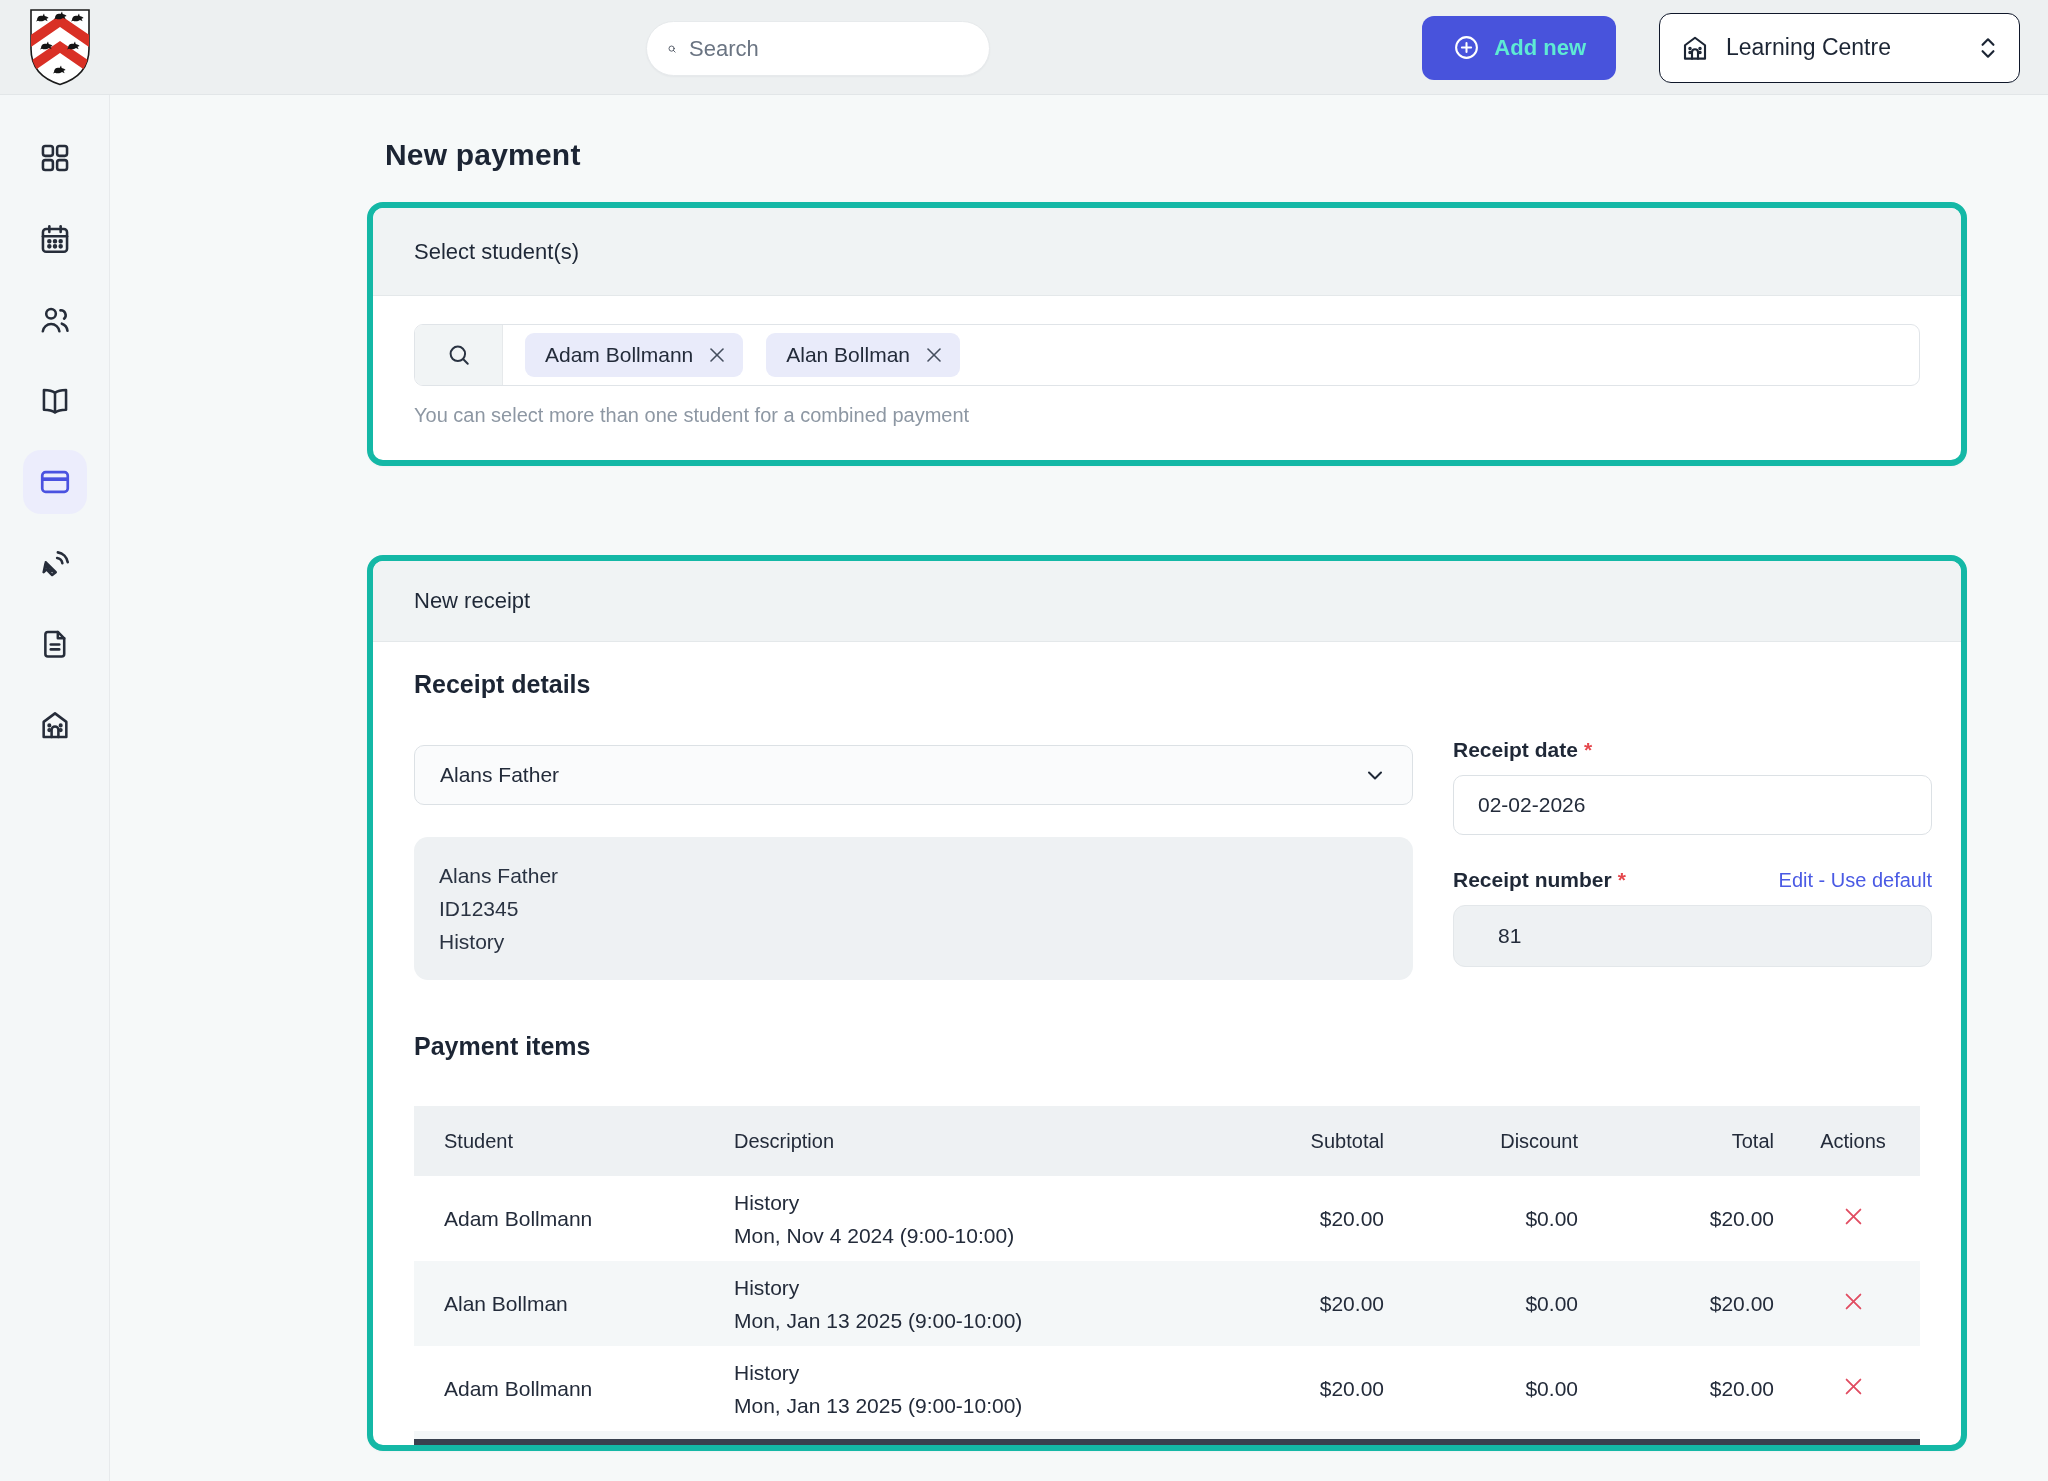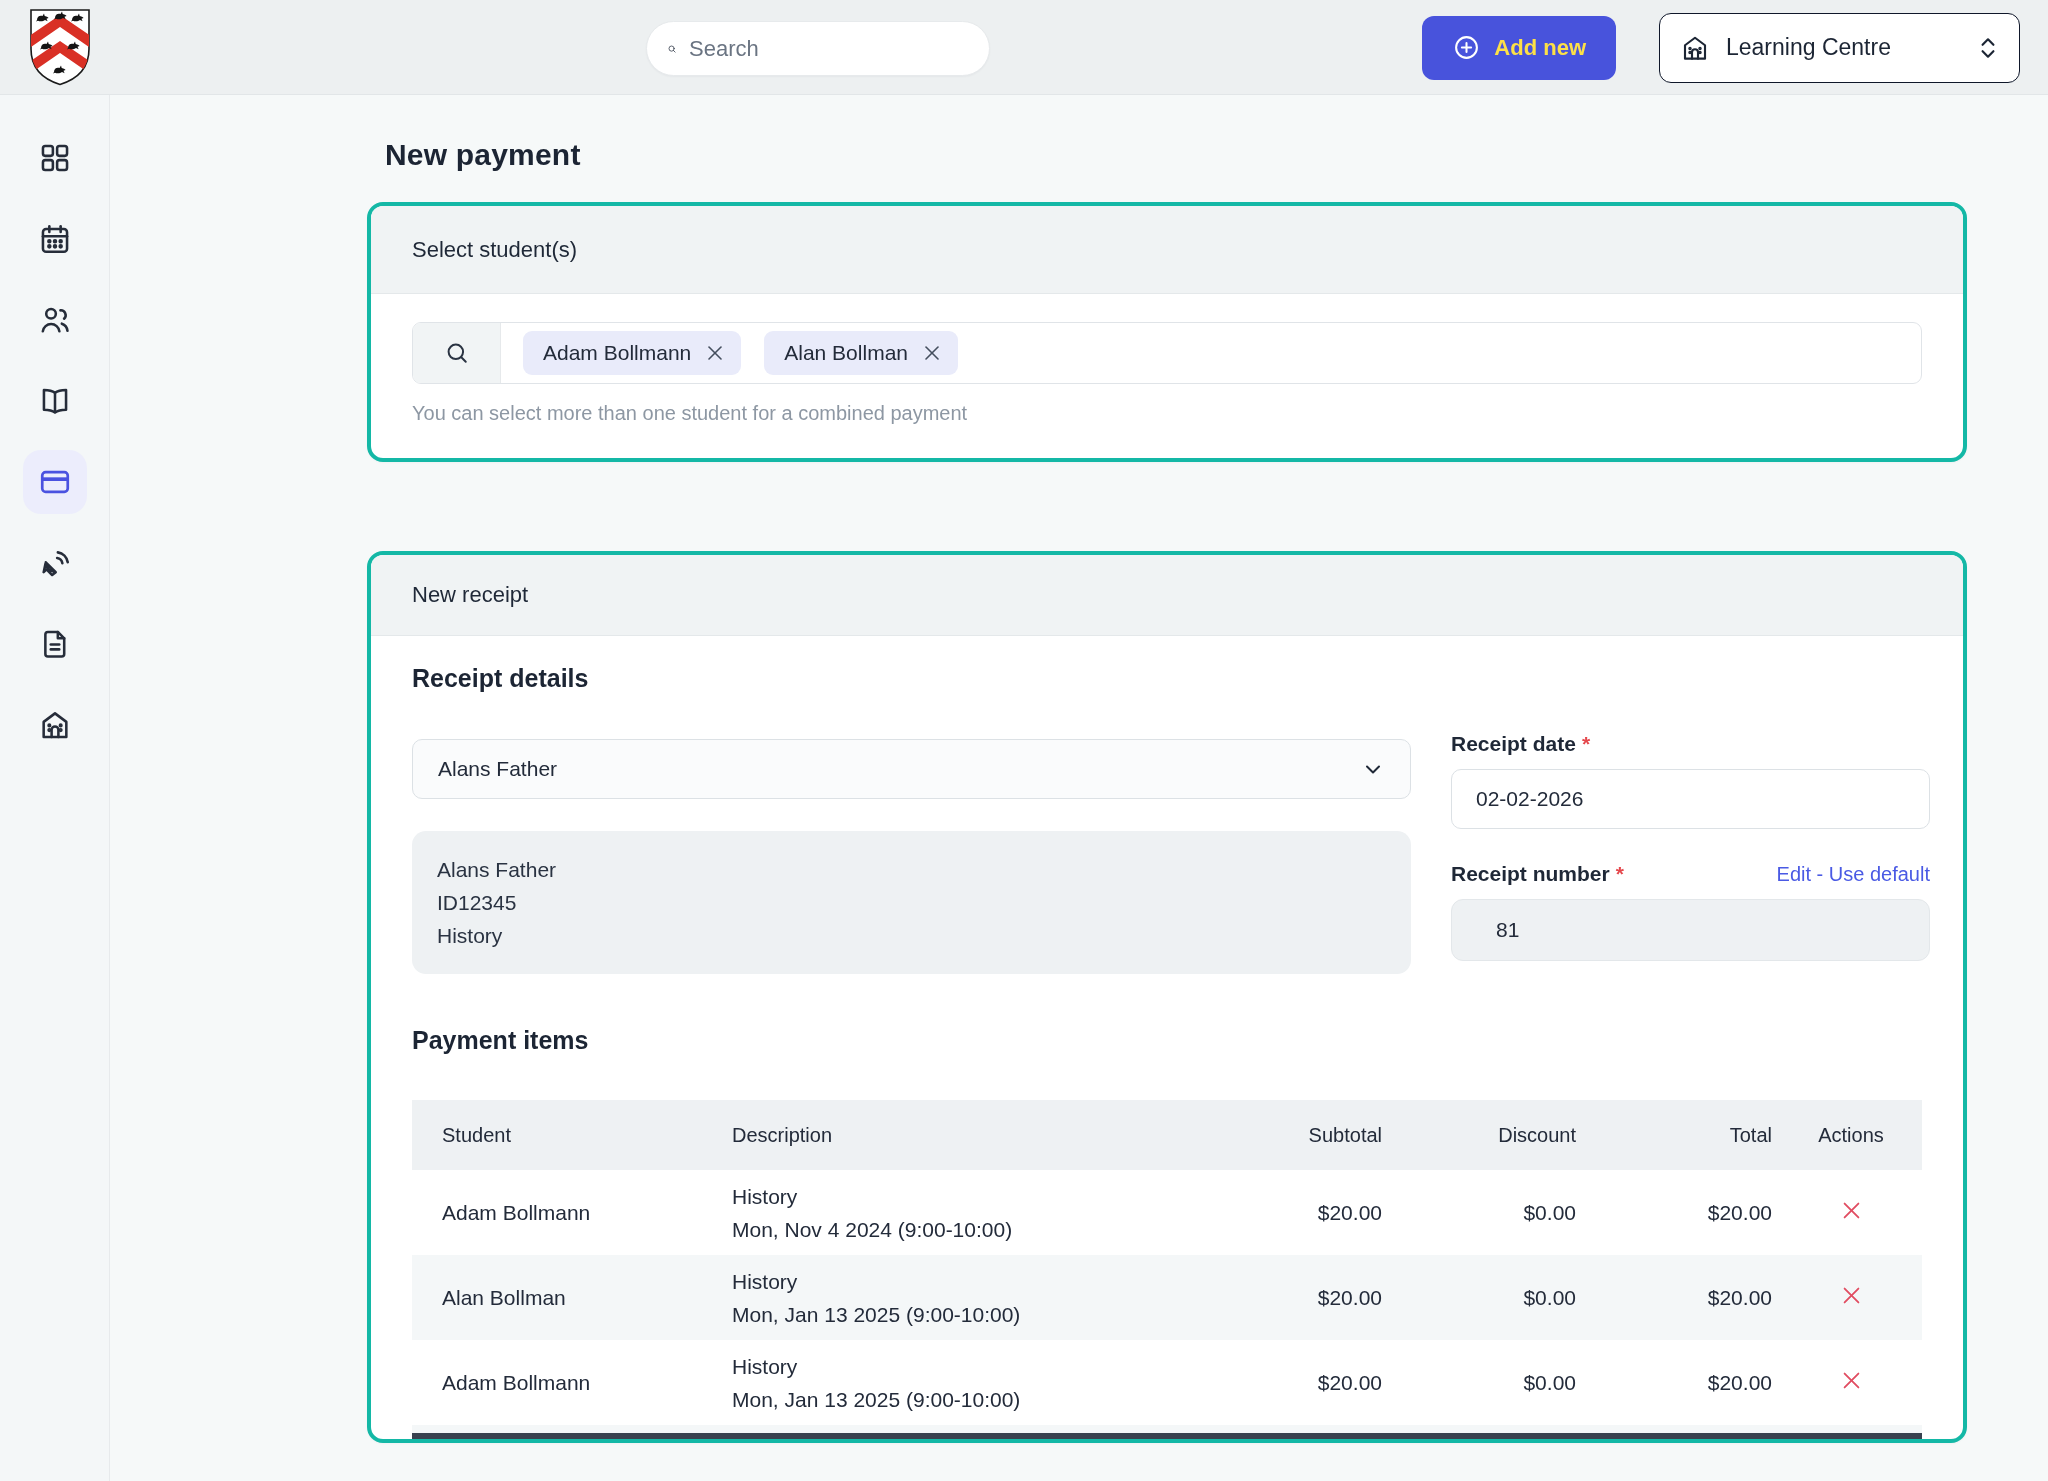--- a/index.html
+++ b/index.html
@@ -41,21 +41,21 @@
     box-shadow:0 1px 2px rgba(20,30,50,.04);
   }
   .search-pill input{
     border:none;outline:none;background:transparent;flex:1;
     font:22px "Liberation Sans",sans-serif;color:var(--ink);
   }
   .search-pill input::placeholder{color:#6a7482;}
   .topbar-right{position:absolute;right:28px;top:0;height:95px;display:flex;align-items:center;gap:43px;}
   .btn-add{
     height:64px;padding:8px 30px;border:none;border-radius:12px;
-    background:var(--accent);color:#fde047;display:flex;align-items:center;gap:13px;
+    background:var(--accent);color:#5eead4;display:flex;align-items:center;gap:13px;
     font:600 22px "Liberation Sans",sans-serif;cursor:pointer;
   }
   .workspace{
     height:70px;width:361px;background:#fff;border:1px solid #0f172a;border-radius:12px;
     display:flex;align-items:center;gap:16px;padding:0 20px;
     font:500 23px "Liberation Sans",sans-serif;color:#1c2534;cursor:pointer;
   }
   .workspace .ws-label{flex:1;}
   
   .sidebar{
@@ -70,21 +70,21 @@
   .nav-item.active{background:var(--nav-active-bg);color:var(--nav-active);}
   .nav-item svg{width:34px;height:34px;}
   
   .main{
     position:absolute;left:110px;top:95px;right:0;bottom:0;
     background:var(--content-bg);
     padding:0 81px 0 257px;overflow:hidden;
   }
   h1.page-title{margin:43px 0 0 18px;font-size:30px;font-weight:700;color:#1c2534;letter-spacing:.2px;}
   .card{
-    background:#fff;border:4px solid #14b8a6;border-radius:16px;overflow:hidden;
+    background:#fff;border:6px solid #14b8a6;border-radius:16px;overflow:hidden;
     box-shadow:0 1px 2px rgba(20,30,50,.03);
   }
   .card-head{
     background:var(--card-head-bg);border-bottom:1px solid var(--line);
     padding:0 41px;display:flex;align-items:center;
     font-size:22px;font-weight:500;color:#1f2837;
   }
   #card-students{margin-top:30px;}
   #card-students .card-head{height:88px;}
   #card-students .card-body{padding:28px 41px 33px;}

